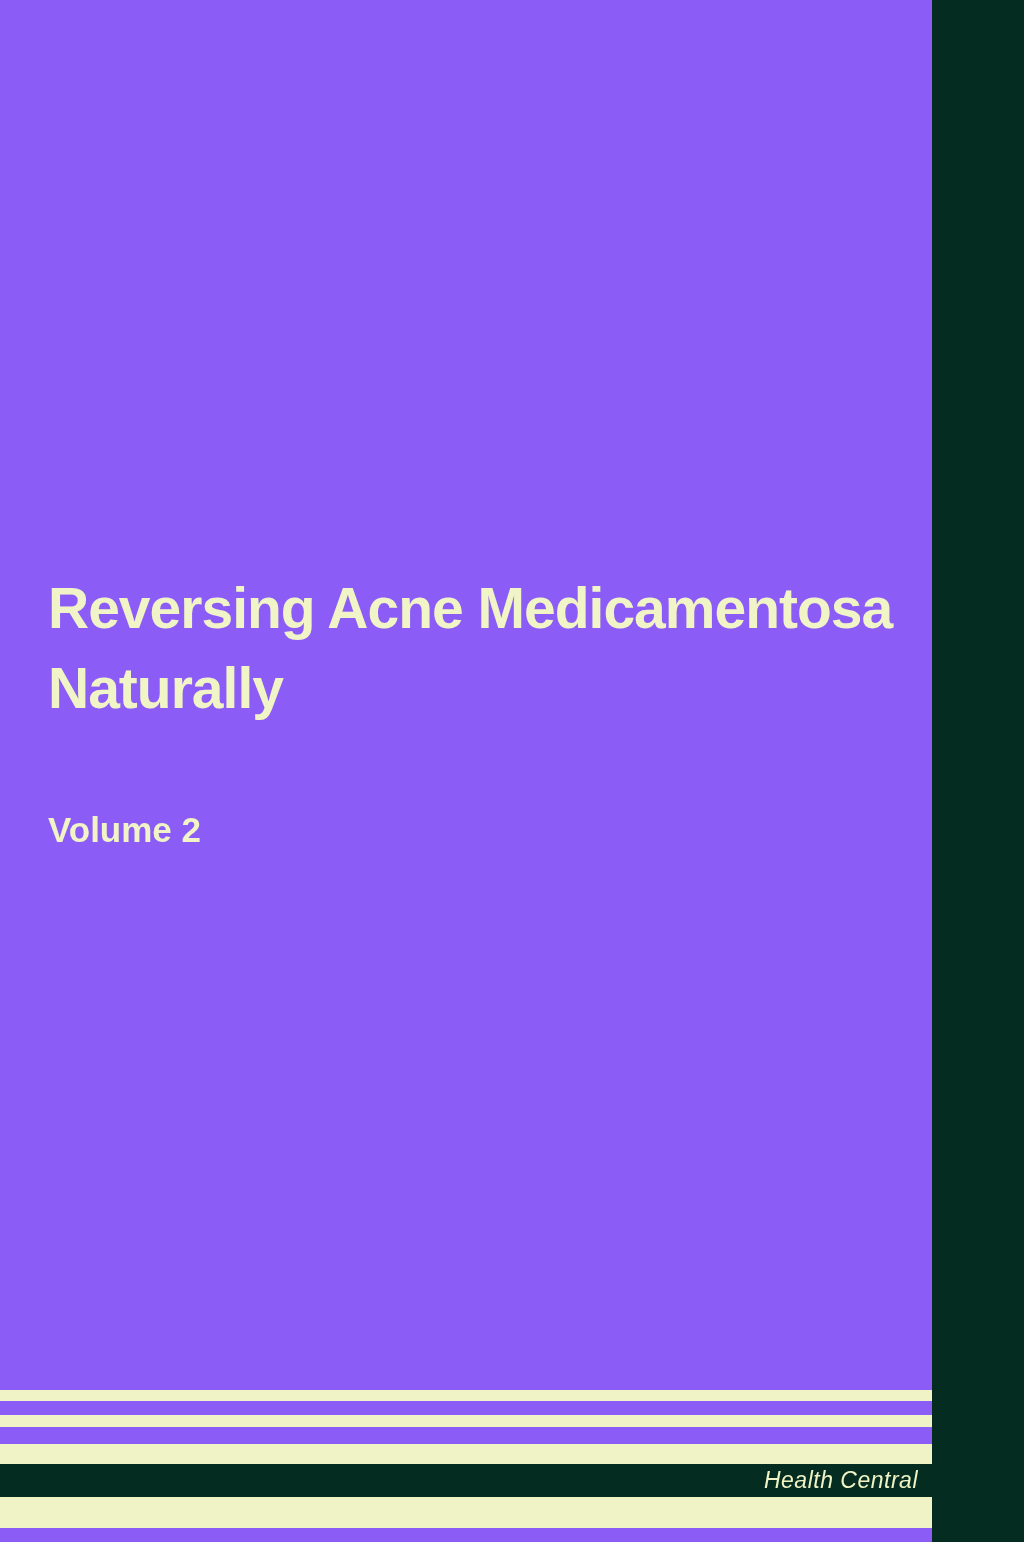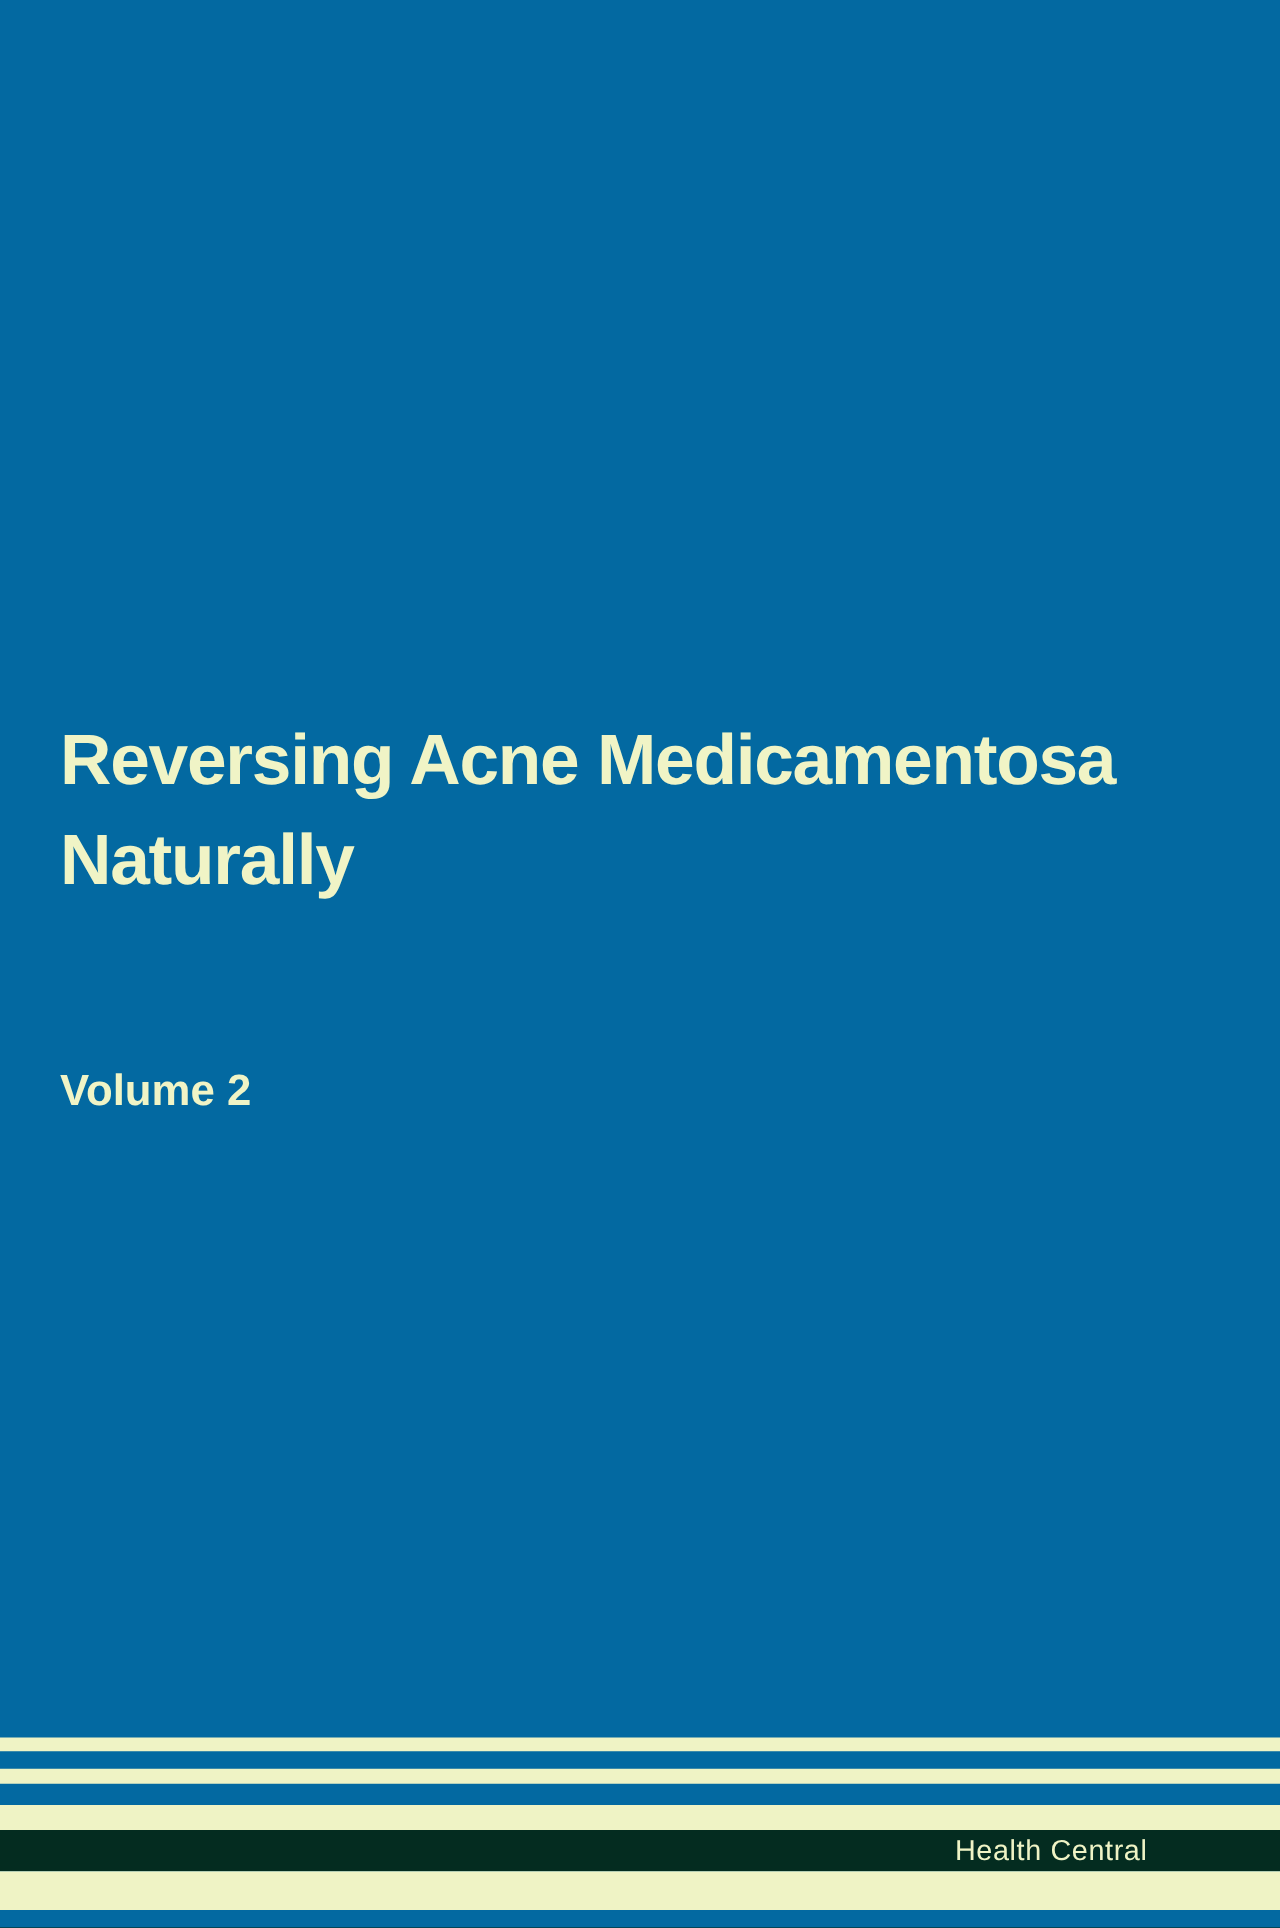--- a/index.html
+++ b/index.html
@@ -2,23 +2,23 @@
 <html><head>
 <meta charset="utf-8">
 <style>
   html, body {
     margin: 0;
     padding: 0;
     background: #042c20;
   }
   .cover {
     position: relative;
-    width: 1024px;
+    width: 932px;
     height: 1542px;
-    background: #0369a1;
+    background: #8b5cf6;
     overflow: hidden;
     font-family: "Liberation Sans", sans-serif;
   }
   .title {
     position: absolute;
     left: 48px;
     top: 568px;
     width: 950px;
     color: #f0f4c6;
     font-weight: bold;
@@ -33,21 +33,21 @@
     width: 940px;
     color: #f0f4c6;
     font-family: "DejaVu Serif", "Liberation Serif", serif;
     font-weight: 400;
     font-size: 30px;
     line-height: 37px;
   }
   .volume {
     position: absolute;
     left: 48px;
-    top: 855px;
+    top: 812px;
     color: #f0f4c6;
     font-weight: bold;
     font-size: 35px;
     line-height: 35px;
   }
   .stripe {
     position: absolute;
     left: 0;
     width: 1024px;
     background: #eff3c5;
@@ -59,20 +59,21 @@
   .publisher-band {
     position: absolute;
     left: 0;
     top: 1464px;
     width: 1024px;
     height: 33px;
     background: #042c20;
     box-sizing: border-box;
     padding-right: 106px;
     text-align: right;
+    font-style: italic;
   }
   .publisher-name {
     color: #eff3c5;
     font-size: 23px;
     line-height: 33px;
     letter-spacing: 0.5px;
   }
 </style>
 </head>
 <body>

